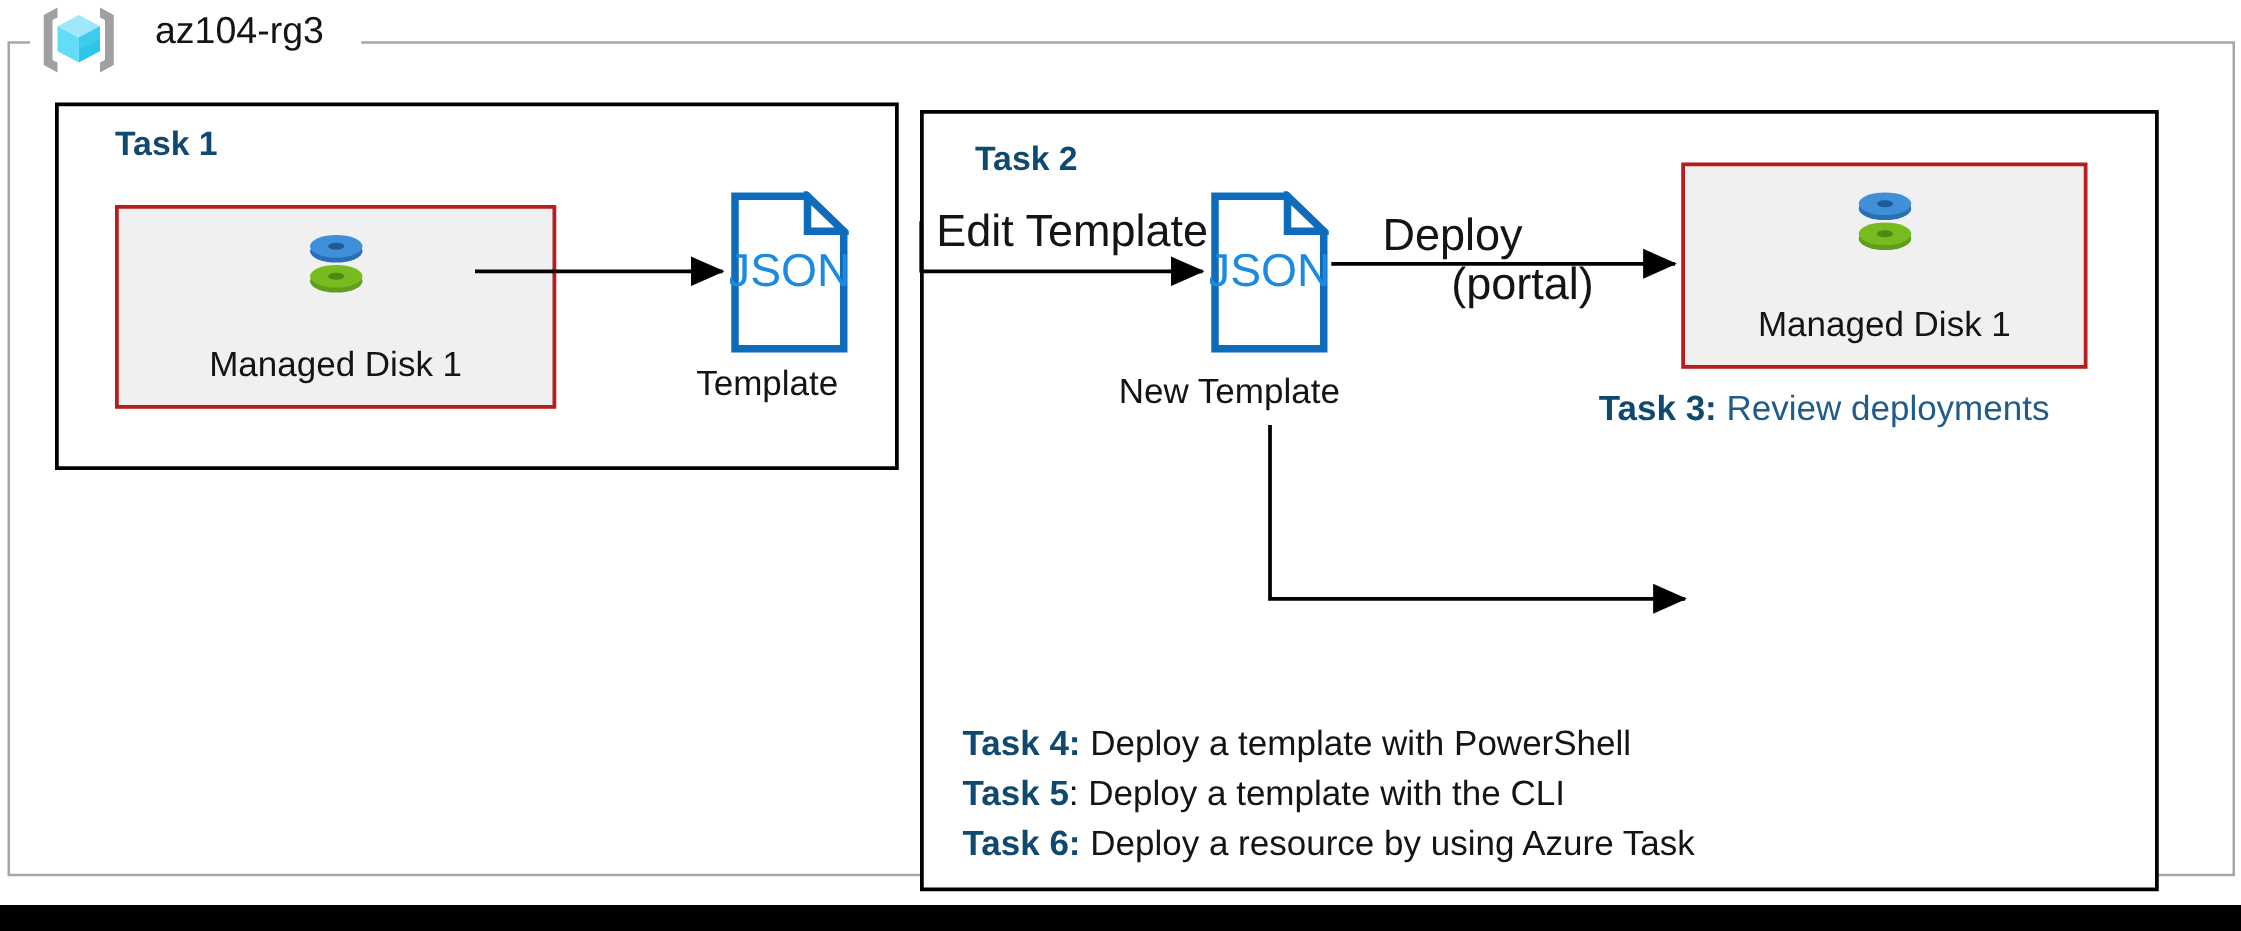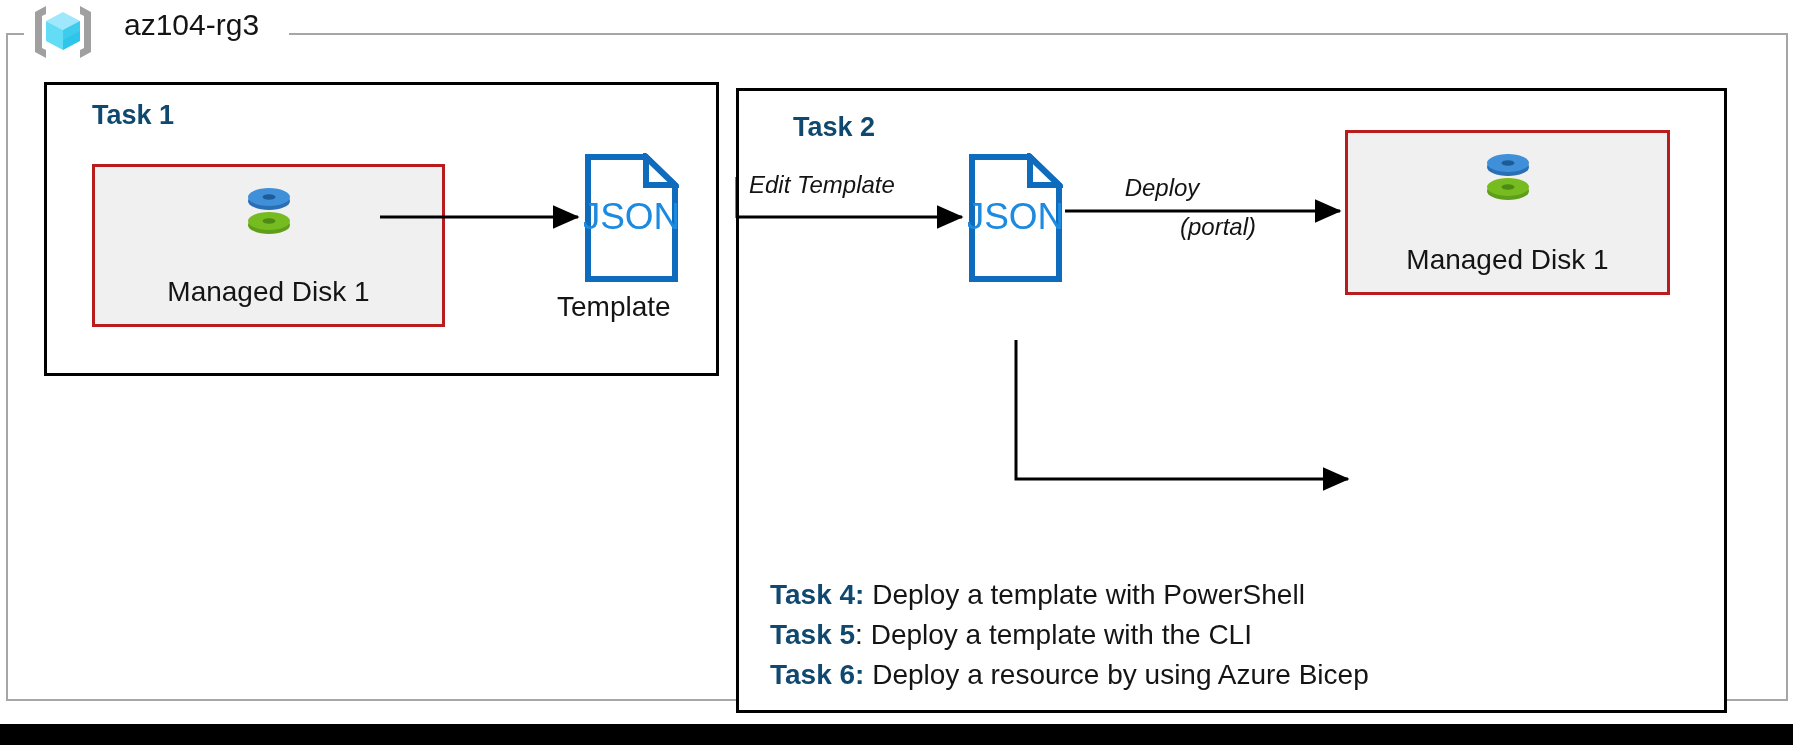--- a/index.html
+++ b/index.html
@@ -75,21 +75,21 @@
 
   .task-heading {
     position: absolute;
     font-weight: bold;
     font-size: 27px;
     line-height: 30px;
     color: #10496f;
     white-space: nowrap;
   }
   #task1-heading { left: 92px;  top: 100px; }
-  #task2-heading { left: 780px; top: 112px; margin-left: 13px; }
+  #task2-heading { left: 780px; top: 112px; }
 
   
   .resource-box {
     position: absolute;
     background: #f0f0f0;
     border: 3px solid #b91c1c;
     box-sizing: border-box;
   }
   #disk1-box  { left: 92px;  top: 164px; width: 353px; height: 163px; }
   #disk1b-box { left: 1345px; top: 130px; width: 325px; height: 165px; }
@@ -140,25 +140,24 @@
     position: absolute;
     left: 0; top: 0;
     width: 1793px;
     height: 745px;
     pointer-events: none;
   }
 
   
   .edge-label {
     position: absolute;
-    font-size: 24px;
+    font-size: 36px;
     line-height: 33px;
     color: #141414;
     white-space: nowrap;
-    font-style: italic;
   }
   #edit-template-label { left: 749px; top: 168px; }
   #deploy-label        { left: 1100px; top: 171px; text-align: center; width: 124px; }
   #deploy-label2       { left: 1156px; top: 210px; text-align: center; width: 124px; }
 
   
   .task-note {
     position: absolute;
     font-size: 28px;
     line-height: 40px;
@@ -246,20 +245,21 @@
   <div id="task2-box" class="task-box"></div>
   <div id="task2-heading" class="task-heading">Task 2</div>
 
   <div id="json-newtpl-icon" class="json-doc">
     <svg viewBox="0 0 95 130" width="95" height="130" xmlns="http://www.w3.org/2000/svg">
       <path d="M4 4 H62 L91 32 V126 H4 Z" fill="#ffffff" stroke="#0f6cbd" stroke-width="6" stroke-linejoin="miter"></path>
       <path d="M62 4 L91 32 H62 Z" fill="#ffffff" stroke="#0f6cbd" stroke-width="6" stroke-linejoin="miter"></path>
       <text x="47" y="66" font-family="Liberation Sans, sans-serif" font-size="37" fill="#1b8ae0" text-anchor="middle" dominant-baseline="middle">JSON</text>
     </svg>
   </div>
+  <div id="new-template-caption" class="doc-caption">New Template</div>
 
   <div id="disk1b-box" class="resource-box">
     <div class="disk-icon">
       <svg viewBox="0 0 64 60" width="64" height="60" xmlns="http://www.w3.org/2000/svg">
         <ellipse cx="32" cy="46" rx="21" ry="9" fill="#5f9e1b"></ellipse>
         <ellipse cx="32" cy="42" rx="21" ry="9" fill="#76bc21"></ellipse>
         <ellipse cx="32" cy="42" rx="6.5" ry="2.8" fill="#4d8a13"></ellipse>
         <ellipse cx="32" cy="22" rx="21" ry="9" fill="#2a6fb5"></ellipse>
         <ellipse cx="32" cy="18" rx="21" ry="9" fill="#3f8fd9"></ellipse>
         <ellipse cx="32" cy="18" rx="6.5" ry="2.8" fill="#1f5c97"></ellipse>
@@ -283,31 +283,35 @@
 
     <line x1="1065" y1="211" x2="1340" y2="211" stroke="#000000" stroke-width="3" marker-end="url(#arrowhead)"></line>
 
     <path d="M1016 340 L1016 479 L1348 479" fill="none" stroke="#000000" stroke-width="3" marker-end="url(#arrowhead)"></path>
   </svg>
 
   <div id="edit-template-label" class="edge-label">Edit Template</div>
   <div id="deploy-label" class="edge-label">Deploy</div>
   <div id="deploy-label2" class="edge-label">(portal)</div>
 
+  <div id="task3-note" class="task-note">
+    <span class="tk">Task 3:</span>
+    <span class="desc-blue">Review deployments</span>
+  </div>
 
   <div id="task4-note" class="task-note">
     <span class="tk">Task 4:</span>
     <span class="desc">Deploy a template with PowerShell</span>
   </div>
 
   <div id="task5-note" class="task-note">
     <span class="tk-plain">Task 5</span><span class="colon-black">:</span>
     <span class="desc">Deploy a template with the CLI</span>
   </div>
 
   <div id="task6-note" class="task-note">
     <span class="tk">Task 6:</span>
-    <span class="desc">Deploy a resource by using Azure Bicep</span>
+    <span class="desc">Deploy a resource by using Azure Task</span>
   </div>
 
   <div id="bottom-bar"></div>
 
 </div>
 
 </body></html>

